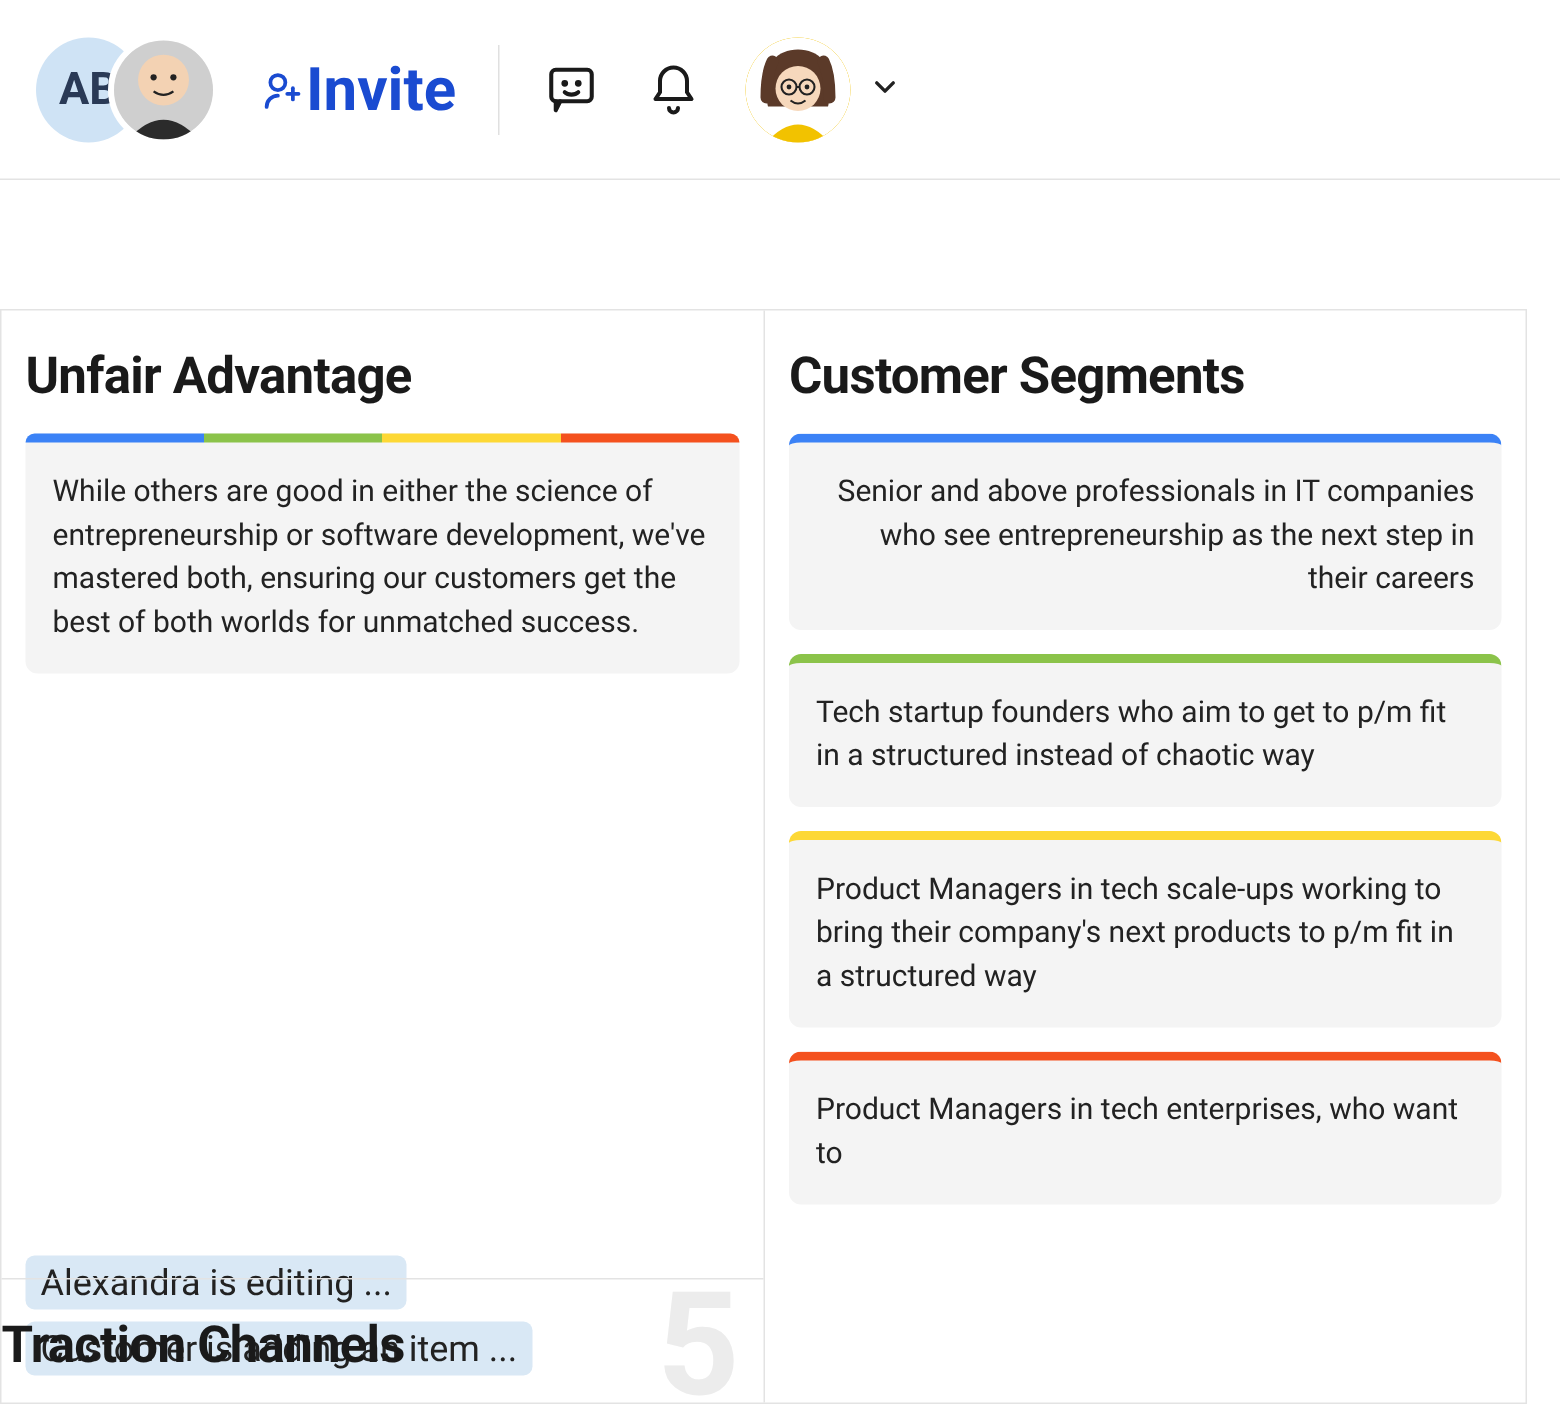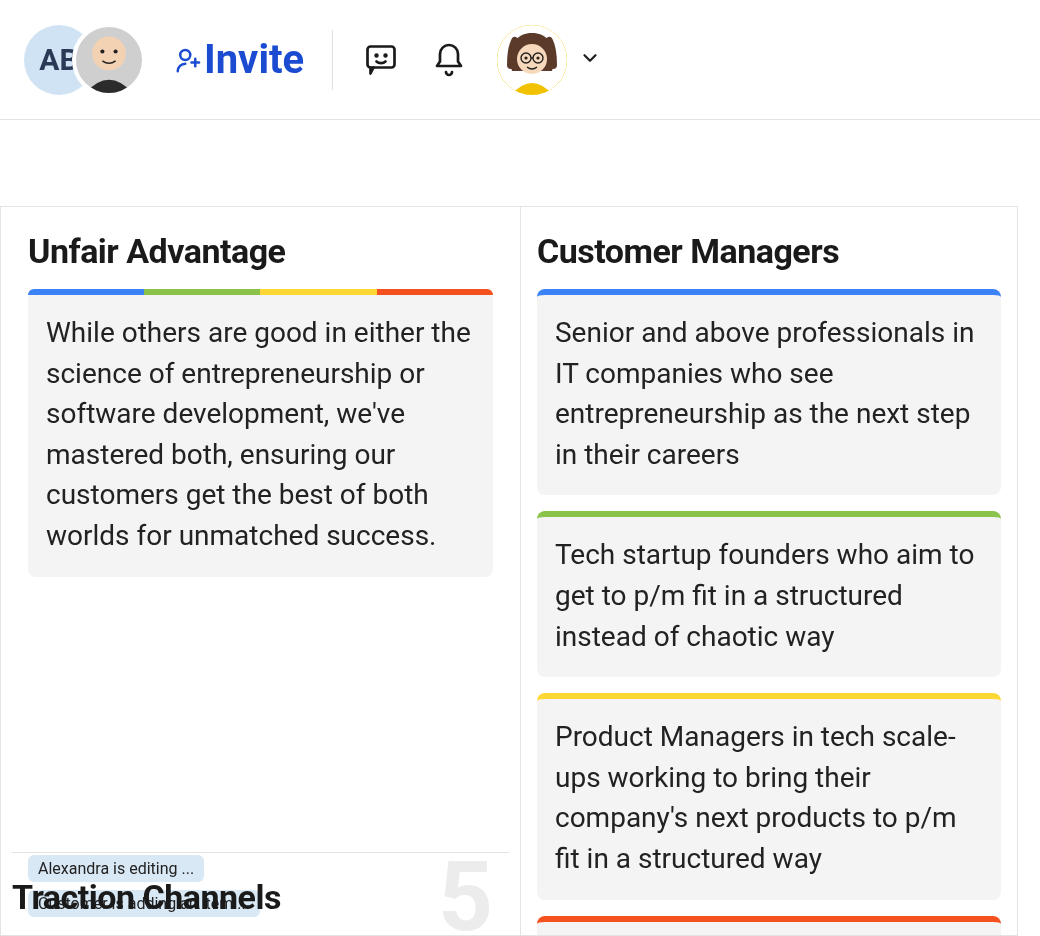--- a/index.html
+++ b/index.html
@@ -86,56 +86,55 @@
     display: flex;
     border: 1px solid #e3e3e3;
     margin: 86px 22px 0 0;
     height: 730px;
   }
   .col {
     flex: 1 1 50%;
     padding: 24px 16px 16px 16px;
     position: relative;
     overflow: hidden;
-    margin-left: 11px;
   }
   .col + .col { border-left: 1px solid #e3e3e3; }
   .col-title {
     font-size: 34px;
     font-weight: 700;
     color: #1a1a1a;
     margin-bottom: 18px;
     letter-spacing: -0.5px;
   }
 
   .card {
     background: #f4f4f4;
     border-radius: 8px;
     padding: 18px 18px 20px;
-    font-size: 28px;
+    font-size: 20px;
     line-height: 1.45;
     color: #222;
     margin-bottom: 16px;
     position: relative;
     border-top: 6px solid transparent;
   }
   .card.stripe-multi { border-top: none; padding-top: 24px; }
   .stripe-multi::before {
     content: "";
     position: absolute;
     top: 0; left: 0; right: 0;
     height: 6px;
     background: linear-gradient(90deg,
       #3b82f6 0%,   #3b82f6 25%,
       #8bc34a 25%,  #8bc34a 50%,
       #fdd835 50%,  #fdd835 75%,
       #f4511e 75%,  #f4511e 100%);
     border-radius: 8px 8px 0 0;
   }
-  .card.blue   { border-top-color:#3b82f6; }
+  .card.blue   { border-top-color:#3b82f6;text-align:right; }
   .card.green  { border-top-color:#8bc34a; }
   .card.yellow { border-top-color:#fdd835; }
   .card.orange { border-top-color:#f4511e; }
 
   .add-input {
     width: 100%;
     padding: 16px 18px;
     border: 1px solid #d6d6d6;
     border-radius: 10px;
     font-size: 27px;
@@ -148,21 +147,21 @@
     left: 16px;
     bottom: 18px;
     display: flex;
     flex-direction: column;
     gap: 8px;
   }
   .activity-pill {
     background: #d9e8f5;
     border-radius: 6px;
     padding: 4px 10px;
-    font-size: 16px;
+    font-size: 24px;
     color: #222;
     width: fit-content;
   }
   .big-number {
     position: absolute;
     right: 16px;
     bottom: -10px;
     font-size: 96px;
     font-weight: 700;
     color: #ececec;
@@ -267,21 +266,21 @@
 
     <div class="big-number">5</div>
 
     
     <div class="section-divider" style="position:absolute;left:0;right:0;bottom:-90px;padding:24px 16px 90px;">
       <h2 class="col-title">Traction Channels</h2>
     </div>
   </div>
 
   <div class="col">
-    <h2 class="col-title">Customer Managers</h2>
+    <h2 class="col-title">Customer Segments</h2>
 
     <div class="card blue">Senior and above professionals in IT companies who see entrepreneurship as the next step in their careers</div>
     <div class="card green">Tech startup founders who aim to get to p/m fit in a structured instead of chaotic way</div>
     <div class="card yellow">Product Managers in tech scale-ups working to bring their company's next products to p/m fit in a structured way</div>
     <div class="card orange">Product Managers in tech enterprises, who want to</div>
   </div>
 
 </div>
 
 </body></html>

